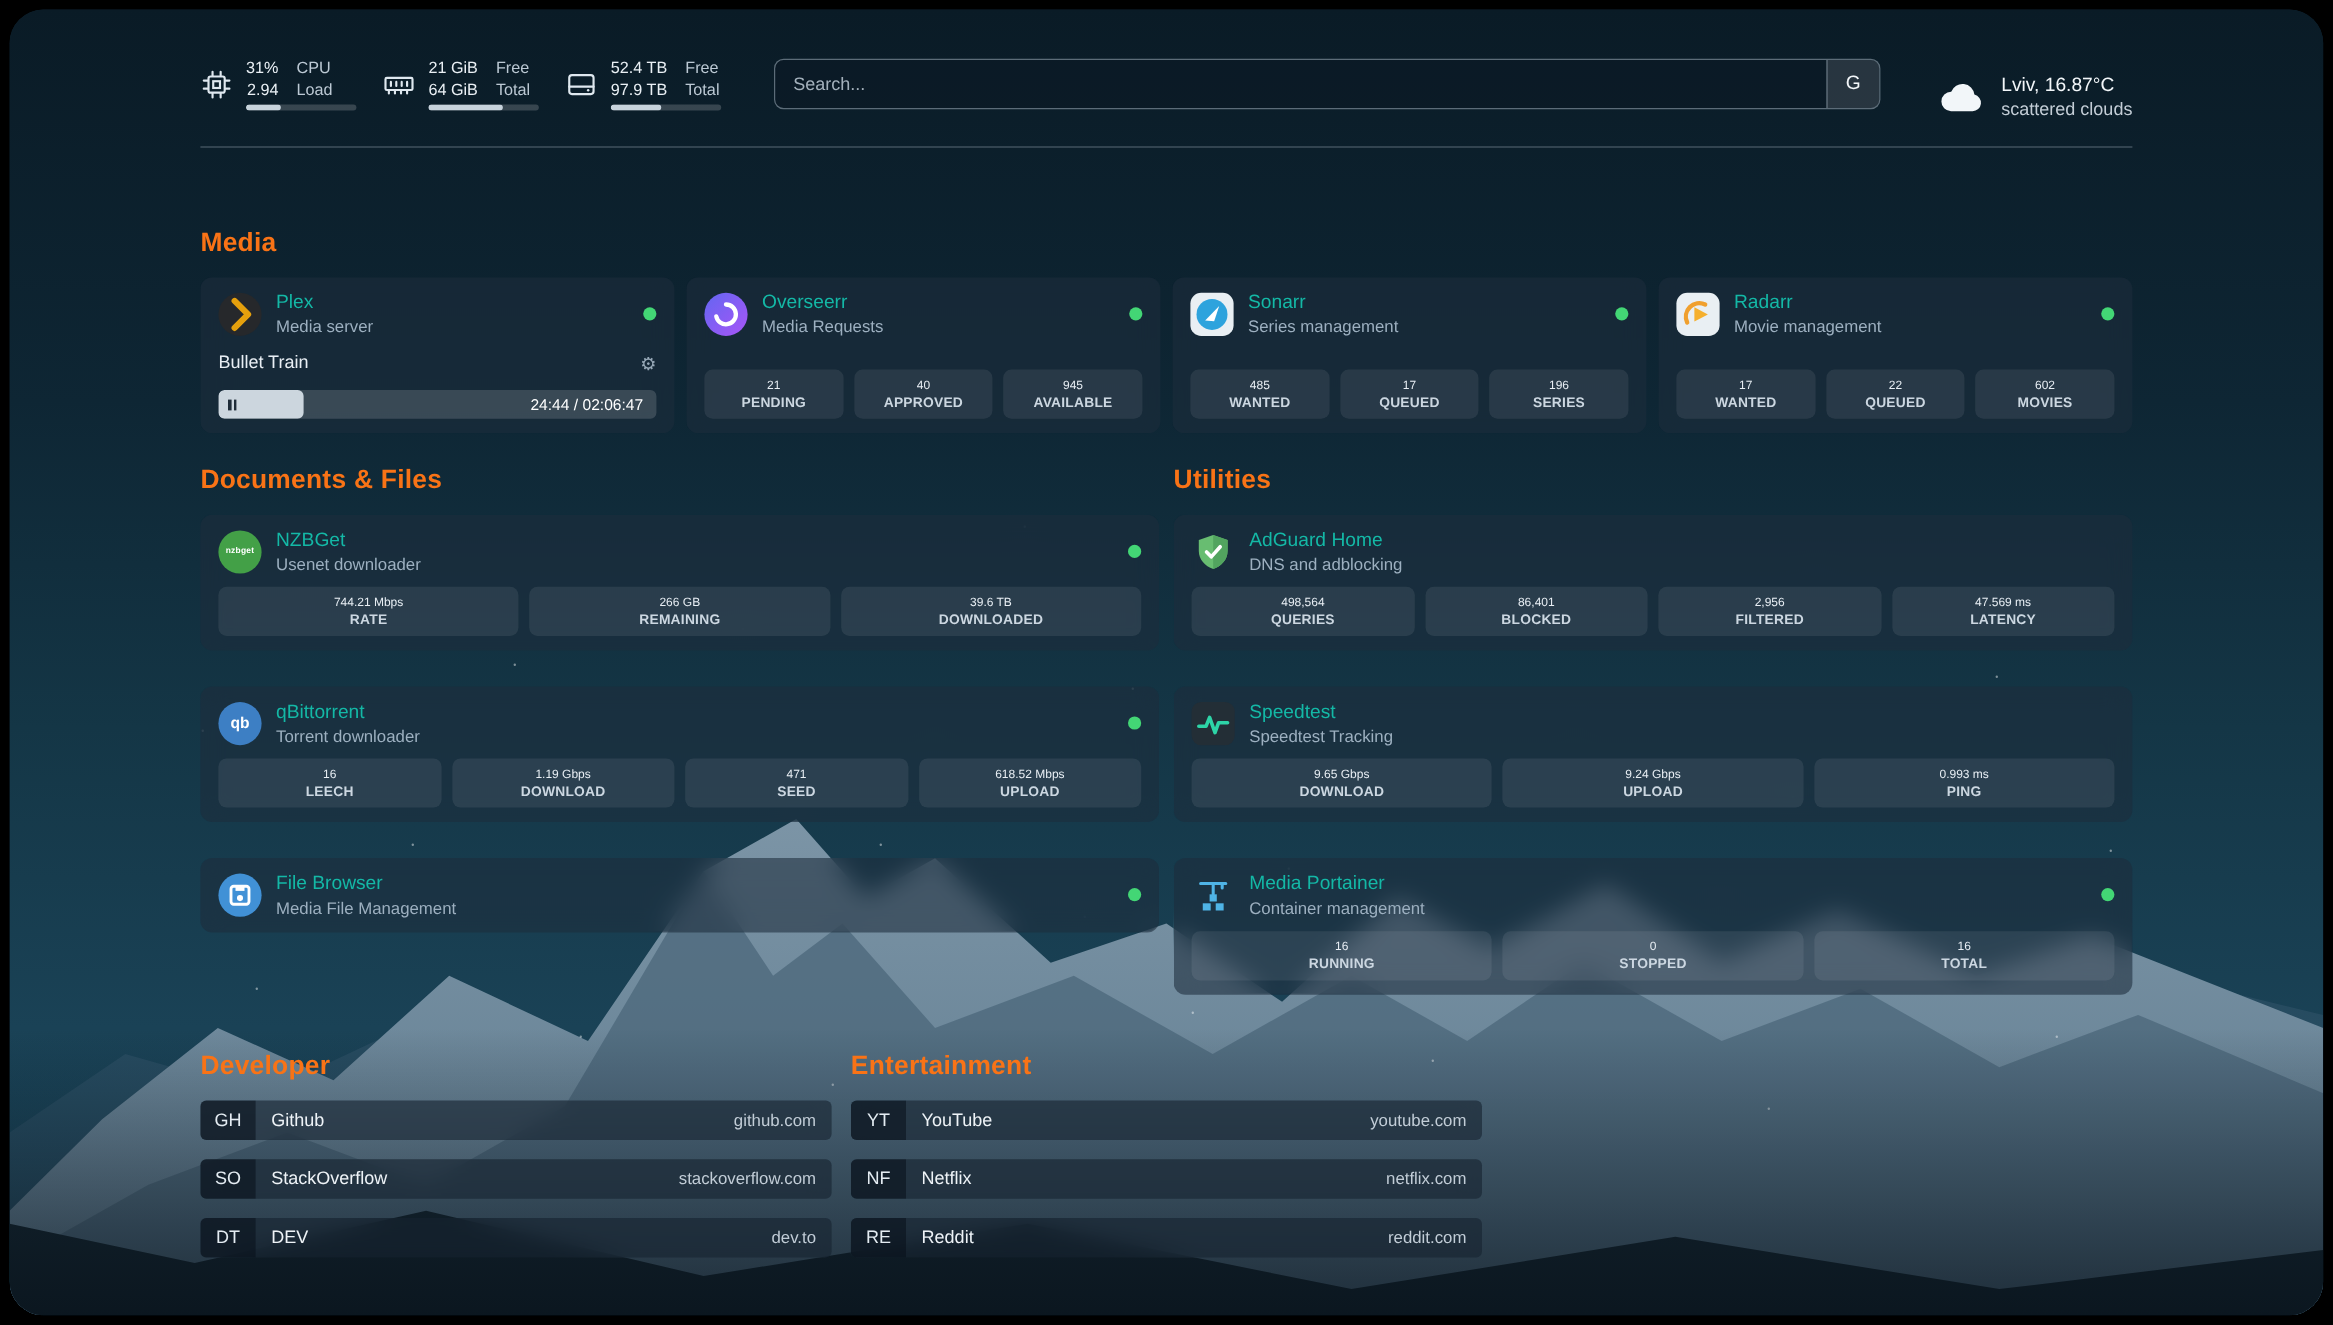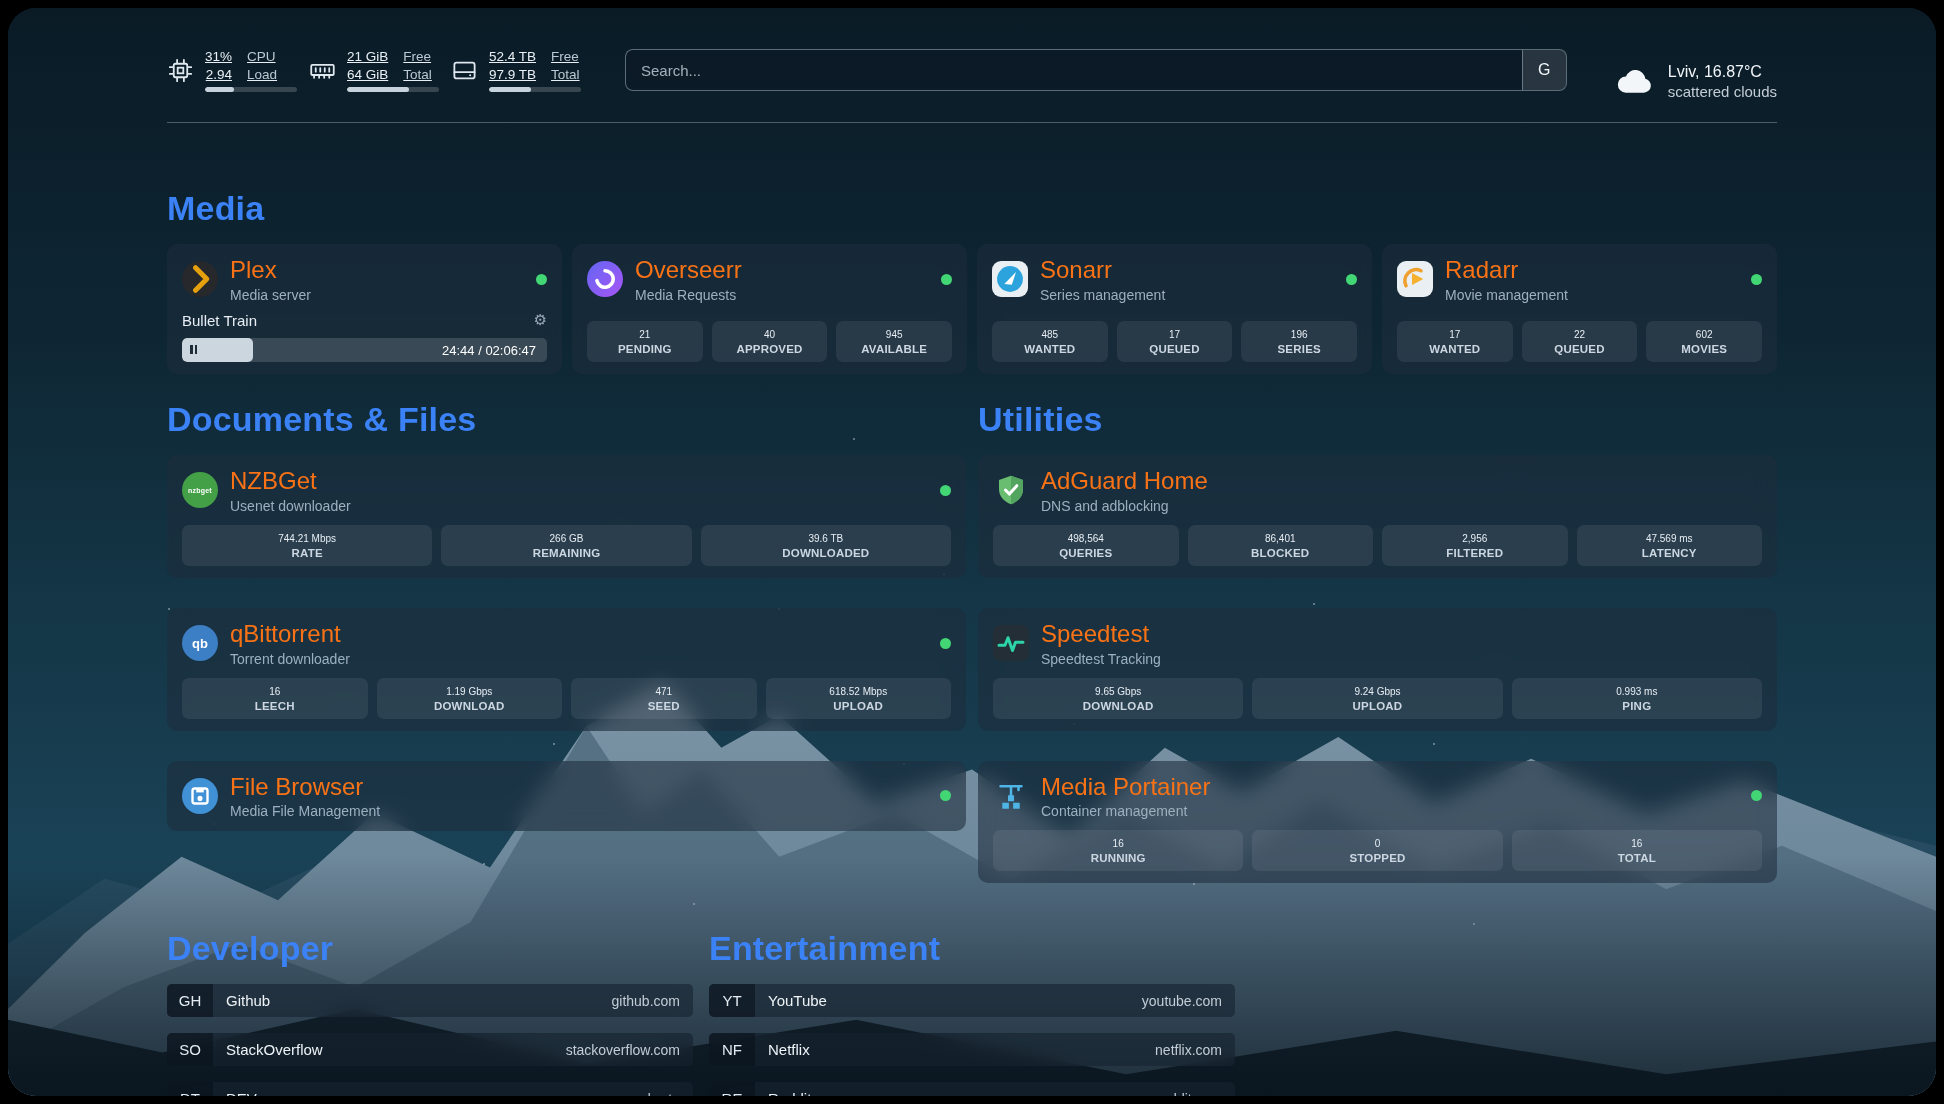--- a/index.html
+++ b/index.html
@@ -24,21 +24,21 @@
     box-shadow: 250px 480px, 420px 545px, 610px 515px, 770px 600px, 935px 565px, 1125px 635px,
       1305px 595px, 1485px 655px, 1655px 555px, 335px 695px, 545px 735px, 725px 695px, 895px 755px,
       1065px 715px, 1245px 775px, 1425px 735px, 1585px 795px, 205px 815px, 475px 855px, 685px 895px,
       985px 835px, 1185px 875px, 1465px 915px, 1705px 855px, 845px 430px, 1505px 465px, 1750px 700px, 160px 600px; }
 
   
   .content { position: relative; z-index: 2; width: 1610px; margin: 0 auto; padding-top: 36px; color:#e9eff4; }
 
   
   .topbar { display: flex; align-items: center; height: 52px; }
-  .resources { display: flex; gap: 12px; text-decoration: underline; }
+  .resources { display: flex; gap: 22px; }
   .resource { display: flex; align-items: center; gap: 11px; }
   .res-icon { width: 27px; height: 27px; color: #dfe8ef; flex: 0 0 auto; }
   .res-icon svg { width: 100%; height: 100%; }
   .res-body { display: flex; flex-direction: column; gap: 4px; }
   .res-cols { display: flex; gap: 15px; font-size: 13.5px; line-height: 1.3; }
   .res-col { display: flex; flex-direction: column; }
   .res-col.values { align-items: flex-end; color:#eaf0f5; }
   .res-col.labels { color:#bcc9d4; }
   .res-bar { height: 5px; width: 100%; min-width: 92px; background: rgba(255,255,255,.18);
     border-radius: 3px; overflow: hidden; }
@@ -55,33 +55,33 @@
 
   .weather { display: flex; align-items: center; gap: 13px; margin-top: 22px; }
   .weather-icon { width: 40px; height: 40px; }
   .weather-icon svg { width: 100%; height: 100%; }
   .w-main { font-size: 16px; color: #f2f6f9; }
   .w-sub { font-size: 15px; color: #c3cdd6; margin-top: 2px; }
 
   .divider { margin-top: 26px; height: 1px; background: rgba(230,240,248,.3); }
 
   
-  .section-title { font-size: 34px; font-weight: 600; color: #3b82f6; margin-bottom: 16px; letter-spacing: .2px; }
+  .section-title { font-size: 22px; font-weight: 600; color: #f97316; margin-bottom: 16px; letter-spacing: .2px; }
   .section-media { margin-top: 66px; }
   .media-grid { display: grid; grid-template-columns: repeat(4, 1fr); gap: 10px; }
 
   .card { background: rgba(30,44,60,.58); border-radius: 10px; padding: 12px 15px;
     backdrop-filter: blur(10px); display: flex; flex-direction: column; }
   .media-grid .card { min-height: 130px; justify-content: space-between; }
   .card-head { display: flex; align-items: center; gap: 12px; }
   .svc-icon { width: 36px; height: 36px; flex: 0 0 auto; display: flex; align-items: center;
     justify-content: center; overflow: hidden; }
   .svc-icon svg { width: 100%; height: 100%; }
   .svc-text { display: flex; flex-direction: column; }
-  .svc-name { font-size: 24px; color: #f97316; font-weight: 500; line-height: 1.2; }
+  .svc-name { font-size: 16px; color: #14b8a6; font-weight: 500; line-height: 1.2; }
   .svc-sub { font-size: 14px; color: #9db0c0; margin-top: 2px; }
   .dot { width: 11px; height: 11px; border-radius: 50%; margin-left: auto; flex: 0 0 auto; }
 
   .stats { display: flex; gap: 9px; margin-top: 11px; }
   .stat { flex: 1; background: rgba(255,255,255,.08); border-radius: 7px; padding: 8px 4px 7px; text-align: center; }
   .stat-v { font-size: 10px; color: #e8eef4; }
   .stat-l { font-size: 11.5px; font-weight: 700; color: #ccd7e1; margin-top: 3px; letter-spacing: .2px; }
 
   
   .np-row { display: flex; align-items: center; justify-content: space-between; margin-top: 8px;

